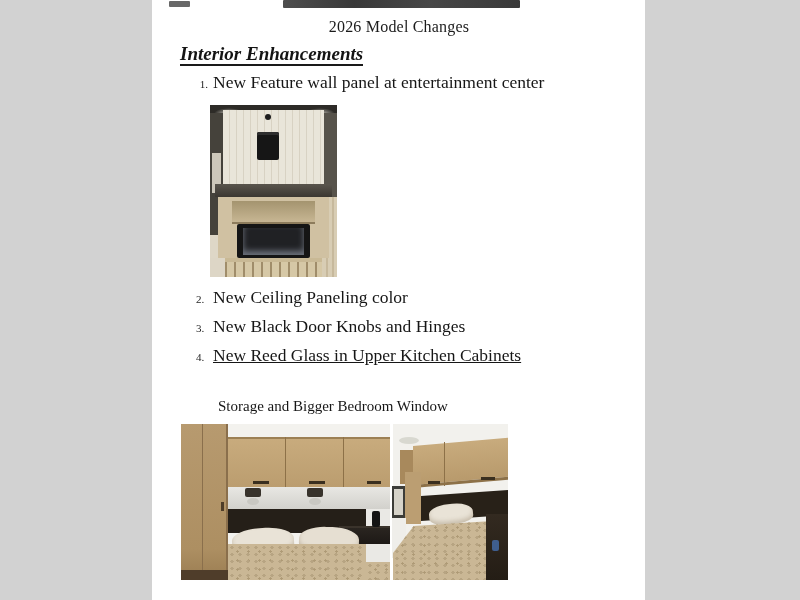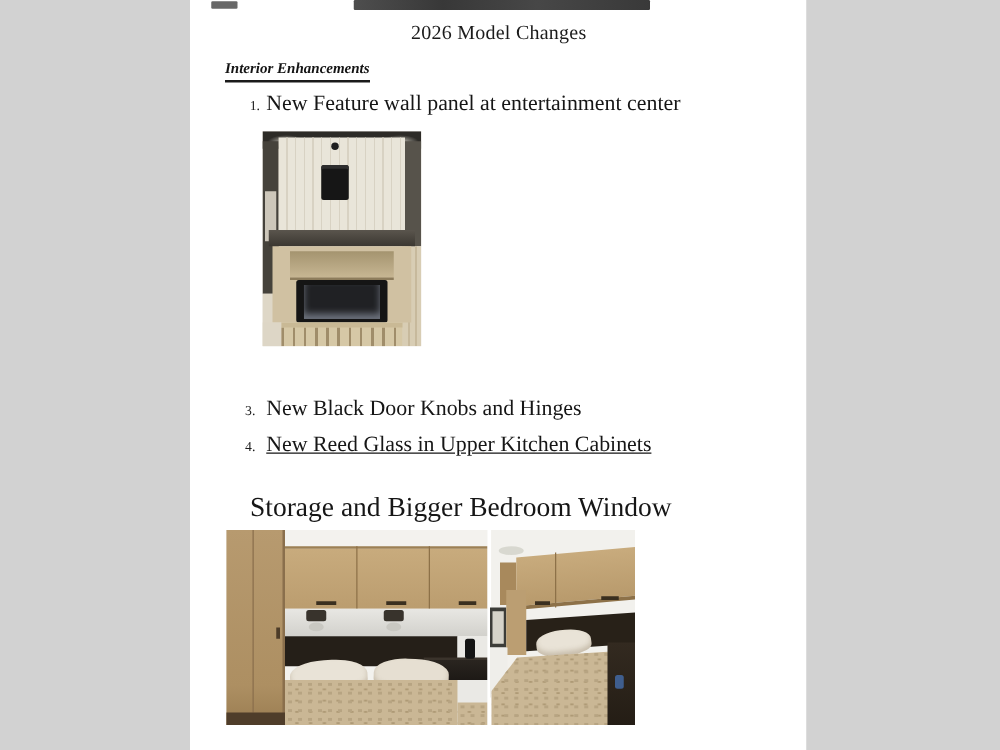--- a/index.html
+++ b/index.html
@@ -13,27 +13,27 @@
   .margin-left{left:0;width:152px;}
   .margin-right{left:645px;width:155px;}
 
   
   .top-bar{left:283px;top:0;width:237px;height:8px;border-radius:1px;
     background:linear-gradient(90deg,#4e4e4e,#383838 30%,#474747 62%,#393939);}
   .top-fleck{left:169px;top:1px;width:21px;height:6px;background:#585858;border-radius:1px;opacity:.9;}
 
   .doc-title{left:152px;top:18px;width:494px;text-align:center;
     font-size:16px;color:#1b1b1b;letter-spacing:.2px;}
-  .section-heading{left:180px;top:44px;font-size:12px;font-weight:bold;font-style:italic;
+  .section-heading{left:180px;top:44px;font-size:19px;font-weight:bold;font-style:italic;
     color:#141414;border-bottom:2px solid #1a1a1a;padding-bottom:0;line-height:20px;}
 
   .li{left:196px;font-size:17.5px;line-height:22px;color:#161616;white-space:pre-wrap;}
   .li .num{font-size:11px;display:inline-block;min-width:12px;margin-right:5px;color:#1d1d1d;}
   .li-1{top:71px;text-align:right;} .li-2{top:286px;} .li-3{top:315px;} .li-4{top:344px;text-decoration:underline;} .li-5{top:373px;}
-  .li-5b{left:200px;top:395px;font-size:22px;line-height:22px;color:#161616;}
+  .li-5b{left:218px;top:395px;font-size:15px;line-height:22px;color:#161616;}
 
   
   .photo1{left:210px;top:105px;width:127px;height:172px;background:#ece8df;overflow:hidden;}
   .p1-topband{left:0;top:0;width:127px;height:14px;background:#2d2b27;}
   .p1-glow-l{left:4px;top:3px;width:30px;height:11px;border-radius:50%;
     background:radial-gradient(ellipse,rgba(255,250,238,.75),rgba(255,250,238,0) 70%);}
   .p1-glow-r{left:95px;top:3px;width:30px;height:11px;border-radius:50%;
     background:radial-gradient(ellipse,rgba(255,250,238,.7),rgba(255,250,238,0) 70%);}
   .p1-leftframe{left:0;top:8px;width:13px;height:122px;background:#45423b;}
   .p1-leftwin{left:2px;top:48px;width:9px;height:40px;background:#cdc7ba;}
@@ -121,20 +121,21 @@
   <div class="abs margin-strip margin-left"></div>
   <div class="abs margin-strip margin-right"></div>
 
   <div class="abs top-bar"></div>
   <div class="abs top-fleck"></div>
 
   <div class="abs doc-title">2026 Model Changes</div>
   <div class="abs section-heading">Interior Enhancements</div>
 
   <div class="abs li li-1"><span class="num">1.</span><span class="txt">New Feature wall panel at entertainment center</span></div>
+  <div class="abs li li-2"><span class="num">2.</span><span class="txt">New Ceiling Paneling color</span></div>
   <div class="abs li li-3"><span class="num">3.</span><span class="txt">New Black Door Knobs and Hinges</span></div>
   <div class="abs li li-4"><span class="num">4.</span><span class="txt">New Reed Glass in Upper Kitchen Cabinets</span></div>
   <div class="abs li-5b">Storage and Bigger Bedroom Window</div>
 
   <div class="abs photo1" title="Entertainment center with cream shiplap feature wall panel, TV mount, wood cabinet shelf and electric fireplace">
     <div class="abs p1-topband"></div>
     <div class="abs p1-glow-l"></div>
     <div class="abs p1-glow-r"></div>
     <div class="abs p1-leftframe"></div>
     <div class="abs p1-leftwin"></div>

